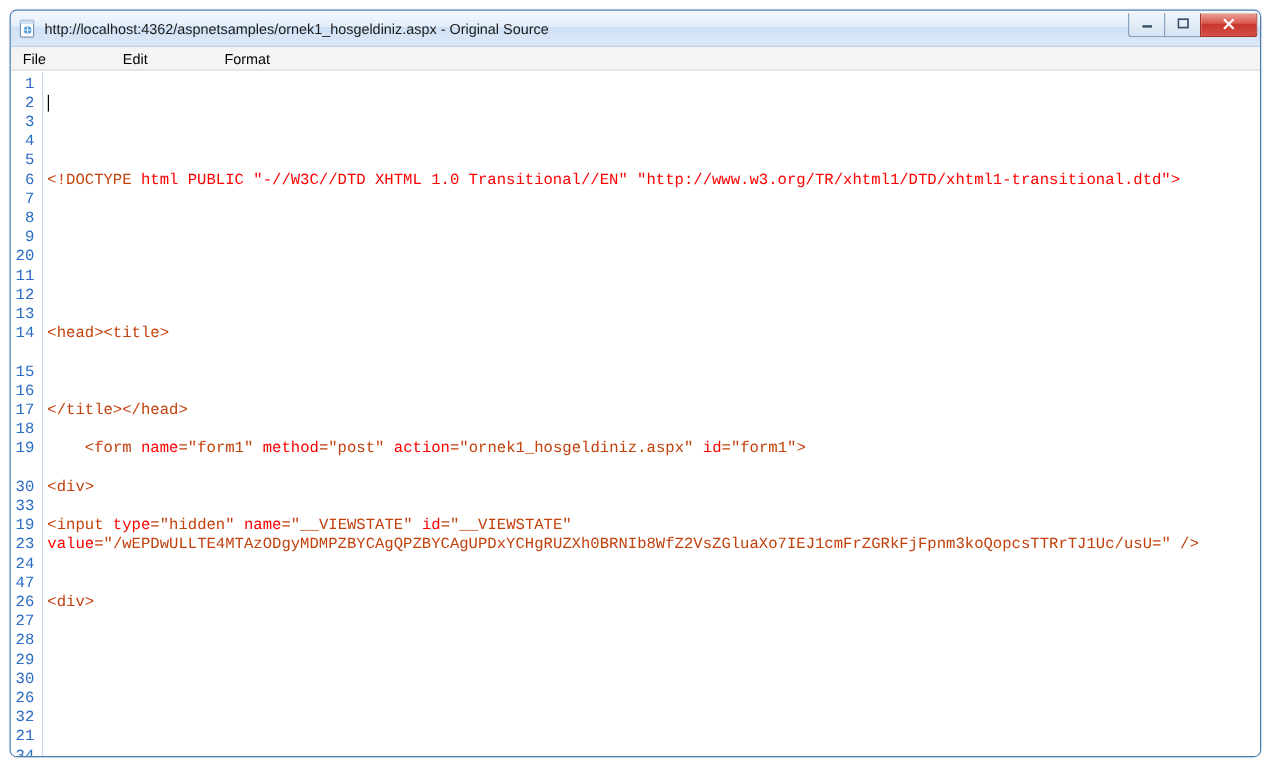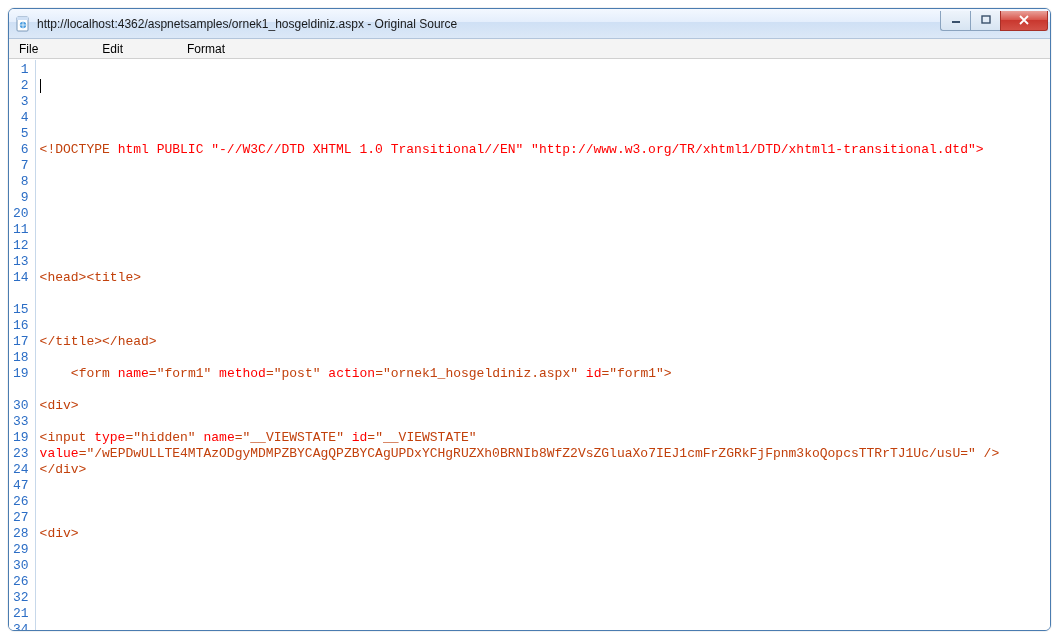--- a/index.html
+++ b/index.html
@@ -191,21 +191,20 @@
 <div class="line"></div>
 <div class="line"></div>
 <div class="line"></div>
 <div class="line"><span class="t">&lt;head&gt;</span><span class="t">&lt;title&gt;</span></div>
 <div class="line"></div>
 <div class="line"><span class="t">&lt;/title&gt;</span><span class="t">&lt;/head&gt;</span></div>
 <div class="line"><span>    </span><span class="t">&lt;form </span><span class="a">name</span><span class="t">=</span><span class="t">"form1"</span> <span class="a">method</span><span class="t">=</span><span class="t">"post"</span> <span class="a">action</span><span class="t">=</span><span class="t">"ornek1_hosgeldiniz.aspx"</span> <span class="a">id</span><span class="t">=</span><span class="t">"form1"</span><span class="t">&gt;</span></div>
 <div class="line"><span class="t">&lt;div&gt;</span></div>
 <div class="line"><span class="t">&lt;input </span><span class="a">type</span><span class="t">=</span><span class="t">"hidden"</span> <span class="a">name</span><span class="t">=</span><span class="t">"__VIEWSTATE"</span> <span class="a">id</span><span class="t">=</span><span class="t">"__VIEWSTATE"</span>
 <span class="a">value</span><span class="t">=</span><span class="t">"/wEPDwULLTE4MTAzODgyMDMPZBYCAgQPZBYCAgUPDxYCHgRUZXh0BRNIb8WfZ2VsZGluaXo7IEJ1cmFrZGRkFjFpnm3koQopcsTTRrTJ1Uc/usU="</span><span class="t"> /&gt;</span></div>
-<div class="line"><span class="t">&lt;/div&gt;</span></div>
 <div class="line"></div>
 <div class="line"><span class="t">&lt;div&gt;</span></div>
 <div class="line"></div>
 
 
 
 
 
 
 

